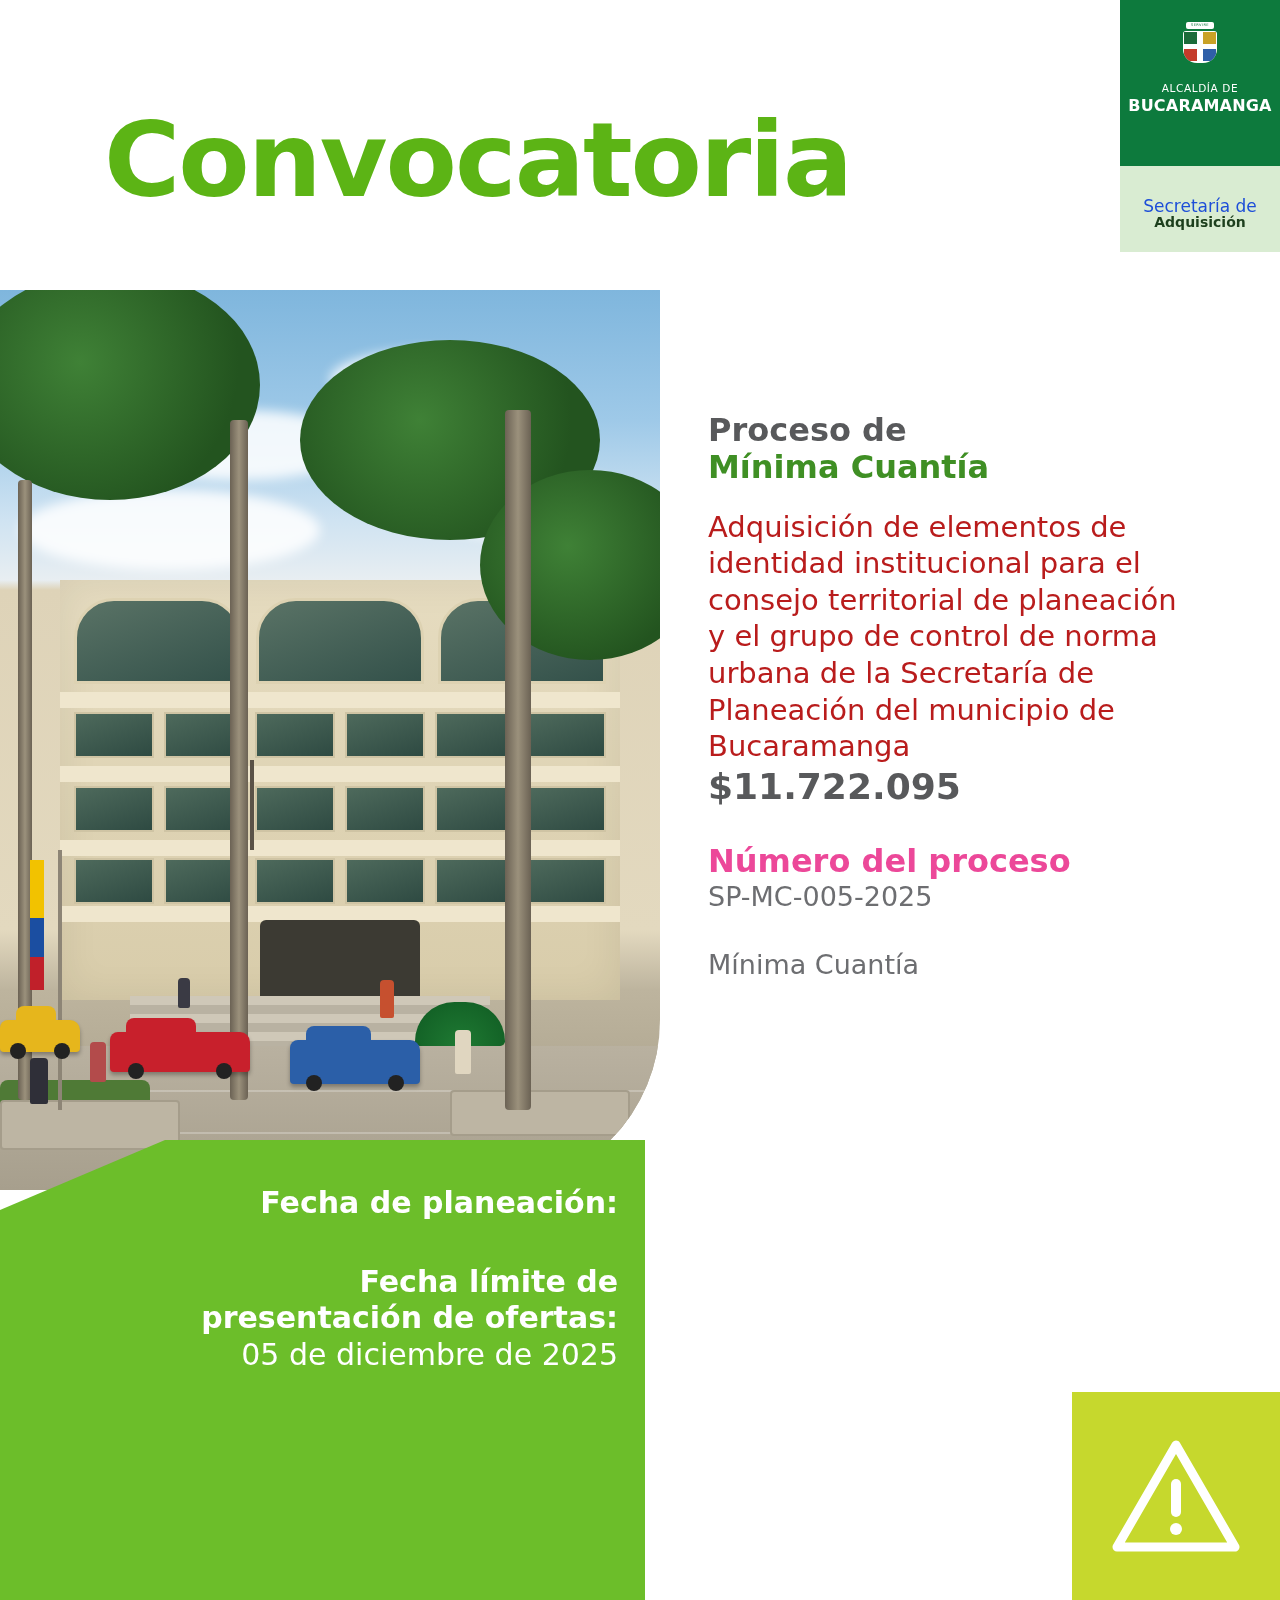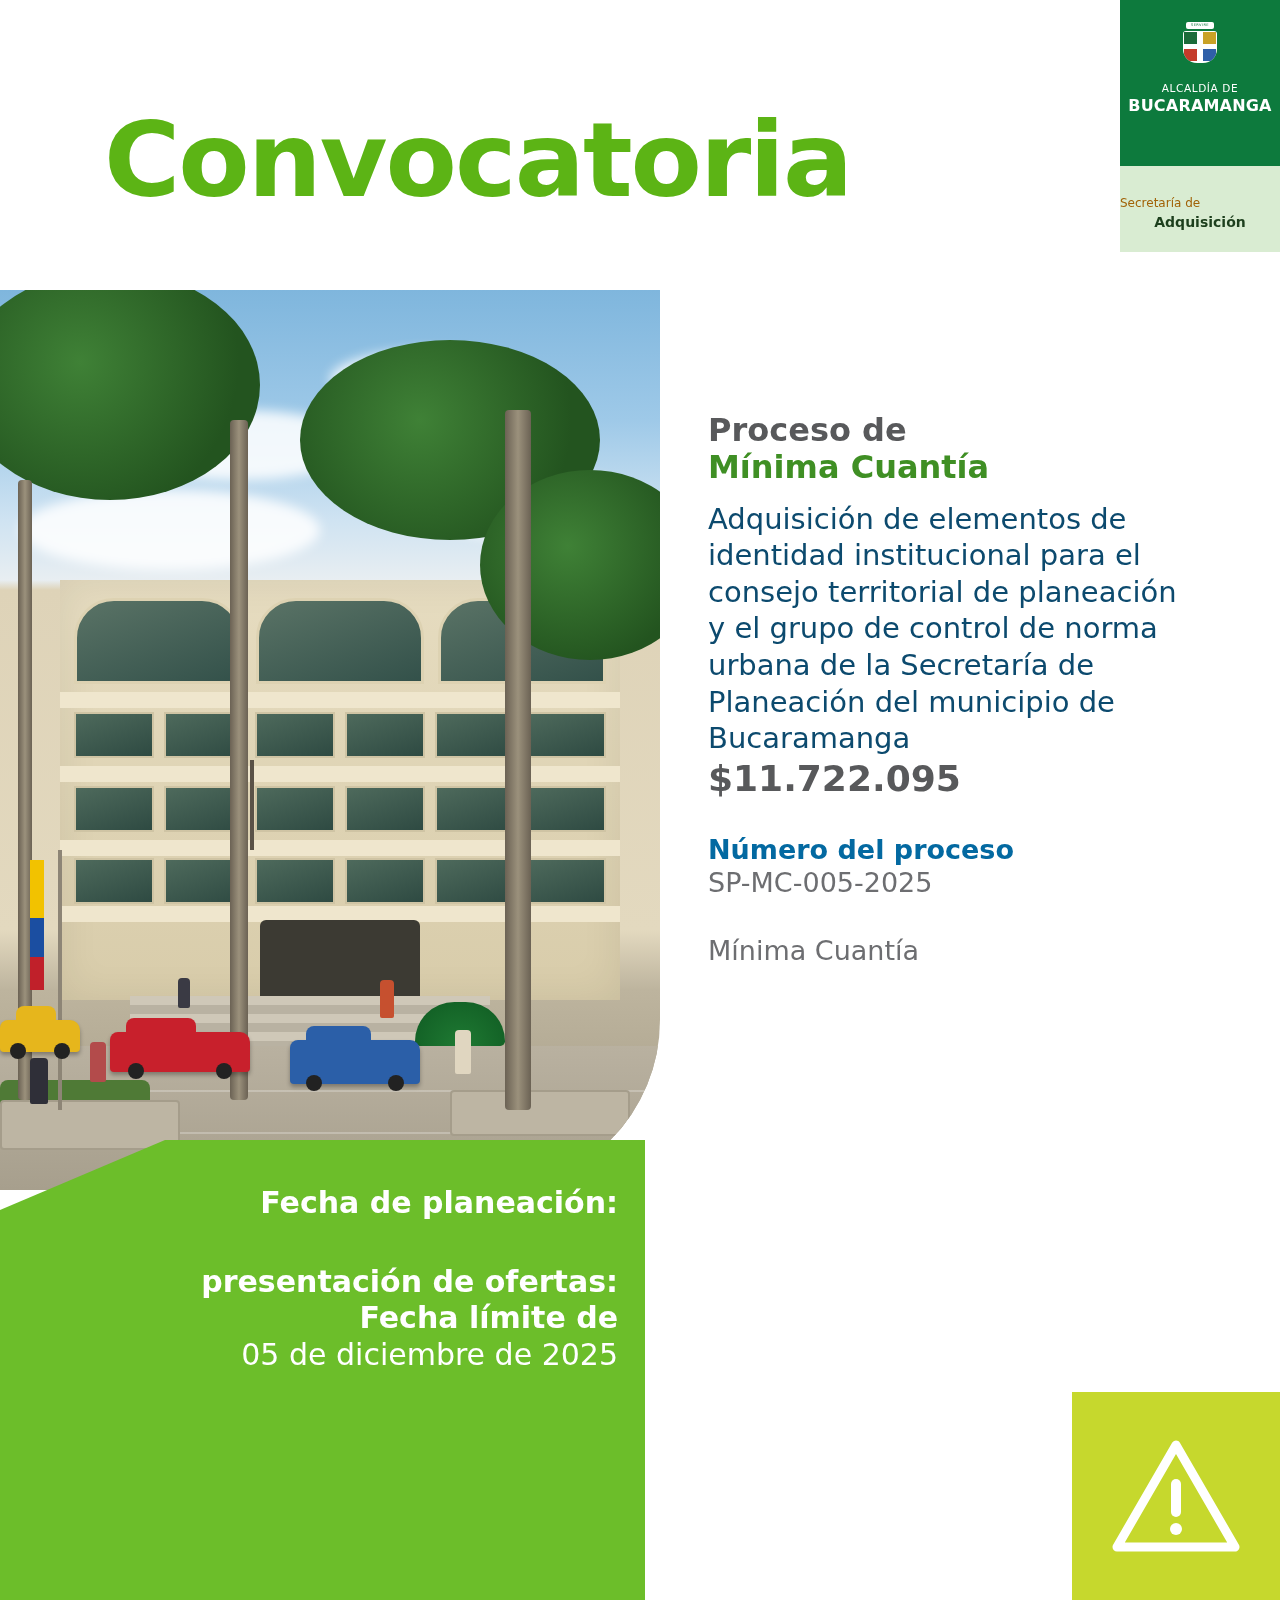--- a/index.html
+++ b/index.html
@@ -128,22 +128,23 @@
     text-align: center;
     color: #ffffff;
     font-size: 16px;
     font-weight: bold;
     letter-spacing: 0.2px;
     font-family: "DejaVu Sans", sans-serif;
   }
   .logo-sec1 {
     position: absolute;
     top: 196px; left: 0; width: 160px;
-    color: #a16207;
-    font-size: 12px;
+    text-align: center;
+    color: #1d4ed8;
+    font-size: 17px;
     font-family: "DejaVu Sans", sans-serif;
   }
   .logo-sec2 {
     position: absolute;
     top: 214px; left: 0; width: 160px;
     text-align: center;
     color: #1d3f1d;
     font-size: 14px;
     font-weight: bold;
     font-family: "DejaVu Sans", sans-serif;
@@ -362,47 +363,47 @@
   .proc-title {
     font-size: 32px;
     font-weight: bold;
     line-height: 1.17;
     color: #58595b;
     font-family: "DejaVu Sans", sans-serif;
   }
   .proc-title .accent { color: #3f8f24; display: block; }
 
   .desc {
-    margin-top: 14px;
+    margin-top: 22px;
     font-size: 29px;
     line-height: 1.26;
-    color: #0c4a6e;
+    color: #b91c1c;
     font-family: "DejaVu Sans", sans-serif;
   }
 
   .valor-label {
     margin-top: 34px;
     font-size: 32px;
     font-weight: bold;
     color: #3f8f24;
     font-family: "DejaVu Sans", sans-serif;
   }
   .valor-value {
     font-size: 36px;
     font-weight: bold;
     color: #58595b;
     line-height: 1.2;
     font-family: "DejaVu Sans", sans-serif;
   }
 
   .field { margin-top: 34px; }
   .field-label {
-    font-size: 27px;
-    font-weight: bold;
-    color: #0369a1;
+    font-size: 32px;
+    font-weight: bold;
+    color: #ec4899;
     line-height: 1.2;
     font-family: "DejaVu Sans", sans-serif;
   }
   .field-value {
     font-size: 27px;
     color: #6d6e71;
     line-height: 1.25;
     font-family: "DejaVu Sans", sans-serif;
   }
 
@@ -542,22 +543,22 @@
       <div class="person" style="left:380px; top:690px; width:14px; height:38px; background:#c6502f;"></div>
       <div class="person" style="left:178px; top:688px; width:12px; height:30px; background:#3a3a44;"></div>
       <div class="person" style="left:455px; top:740px; width:16px; height:44px; background:#e0d6c0;"></div>
     </div>
   </div>
 
   <div class="green-panel"></div>
   <div class="dates">
     <div class="date-label">Fecha de planeación:</div>
     <div class="dates-block-2">
+      <div class="date-label">Fecha límite de</div>
       <div class="date-label">presentación de ofertas:</div>
-      <div class="date-label">Fecha límite de</div>
       <div class="date-value">05 de diciembre de 2025</div>
     </div>
   </div>
 
   <div class="right-col">
     <div class="proc-title">
       <span>Proceso de</span>
       <span class="accent">Mínima Cuantía</span>
     </div>
 

